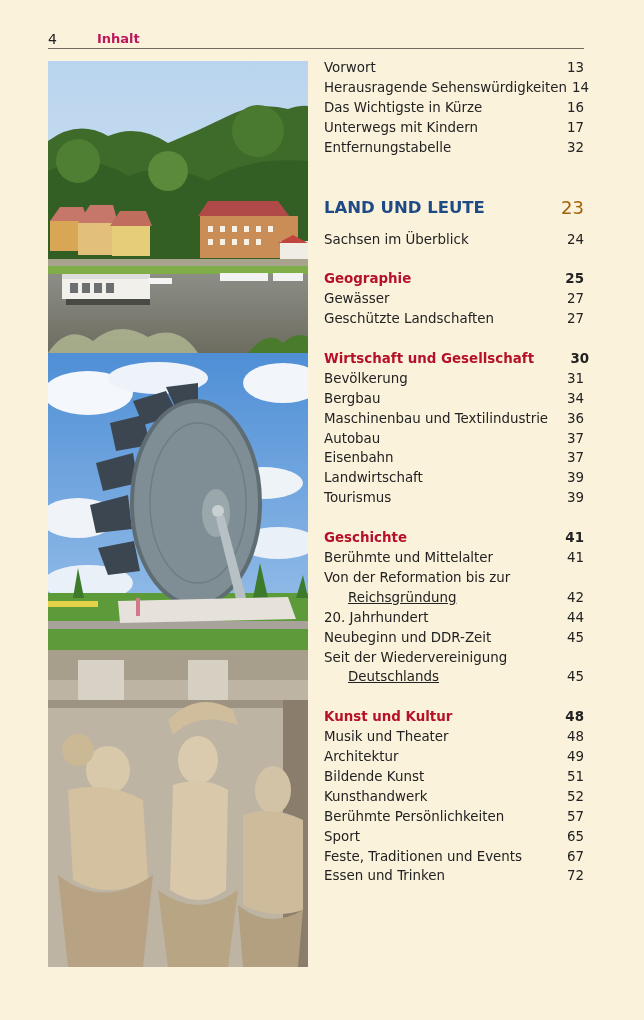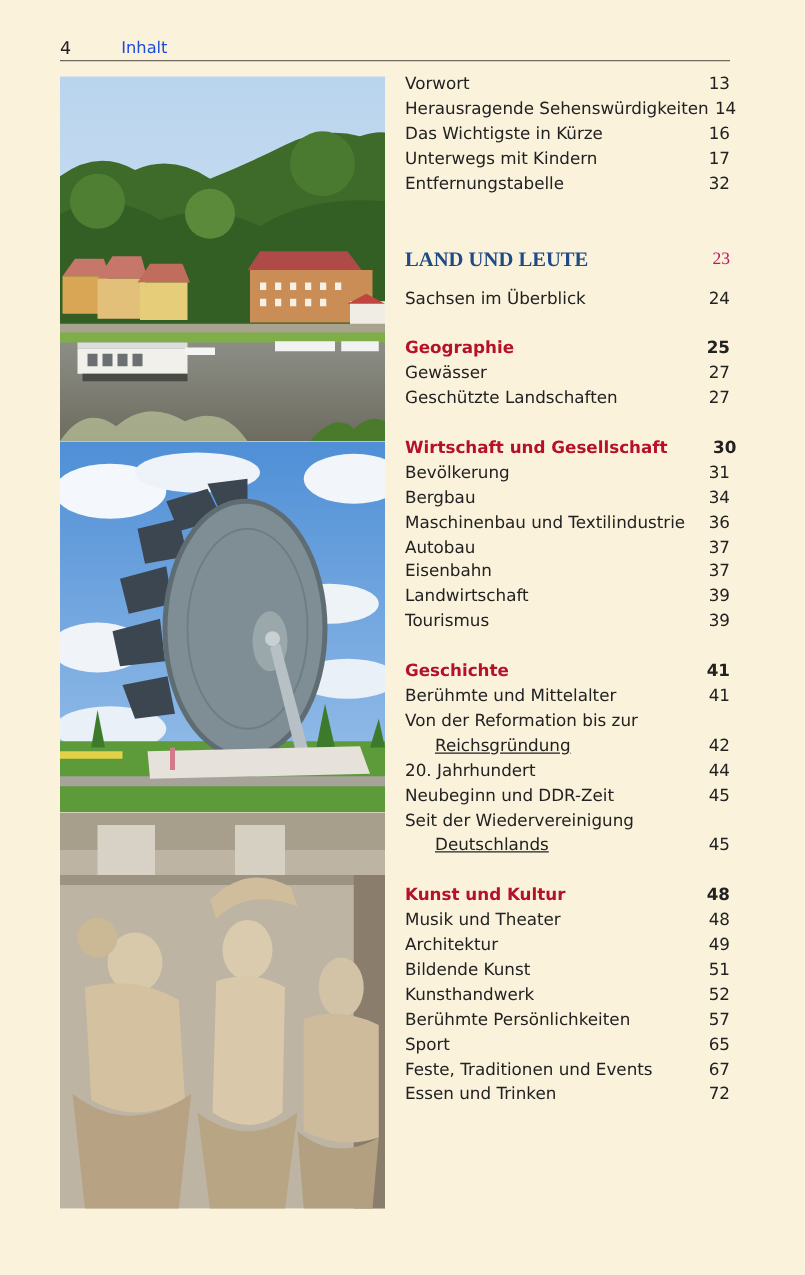--- a/index.html
+++ b/index.html
@@ -14,43 +14,43 @@
   .header {
     position: absolute; left: 48px; top: 30px; width: 536px; height: 18px;
     border-bottom: 1px solid #6e6a5e;
   }
   .header .pnum {
     position: absolute; left: 0; top: 0;
     font-size: 14px; line-height: 18px; color: #222;
   }
   .header .htitle {
     position: absolute; left: 49px; top: 0;
-    font-size: 13px; font-weight: normal; line-height: 18px; color: #1d4ed8;
+    font-size: 13px; font-weight: bold; line-height: 18px; color: #be185d;
   }
   .images {
     position: absolute; left: 48px; top: 61px; width: 260px; height: 906px;
   }
   .img { position: absolute; left: 0; width: 260px; overflow: hidden; }
   .img svg { display: block; }
   .img1 { top: 0; height: 292px; }
   .img2 { top: 292px; height: 297px; }
   .img3 { top: 589px; height: 317px; }
 
   .toc {
     position: absolute; left: 324px; top: 58px; width: 260px;
     font-size: 13.4px; line-height: 19.9px;
   }
   .row { display: flex; justify-content: space-between; white-space: nowrap; }
   .row .lbl { flex: 1; }
   .row .pg { text-align: right; min-width: 22px; }
   .row.indent .lbl { padding-left: 24px; text-decoration: underline; }
   .row.head { color: #b5122a; font-weight: bold; gap: 33px; }
   .row.head .pg { color: #222; font-weight: bold; }
-  .row.major { color: #1e4a86; font-weight: bold; font-size: 16.5px; line-height: 24px; font-family: Liberation Serif, serif; }
-  .row.major .pg { color: #be185d; font-weight: normal; font-size: 14px; }
+  .row.major { color: #1e4a86; font-weight: bold; font-size: 16.5px; line-height: 24px; }
+  .row.major .pg { color: #a16207; font-weight: normal; font-size: 18px; }
   .gap-s { height: 10px; }
   .gap { height: 19.9px; }
   .gap-l { height: 38px; }
 </style>
 </head>
 <body>
 
 <div class="header">
   <span class="pnum">4</span>
   <span class="htitle">Inhalt</span>

